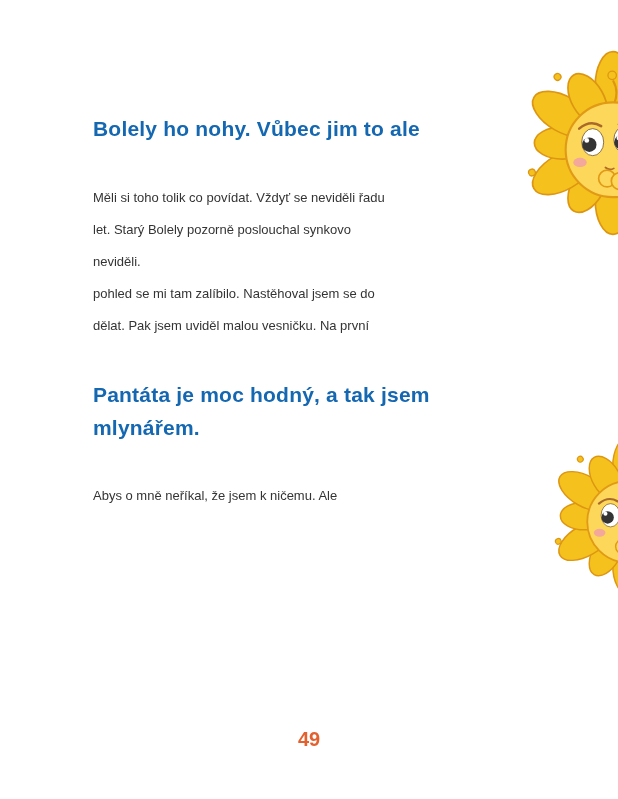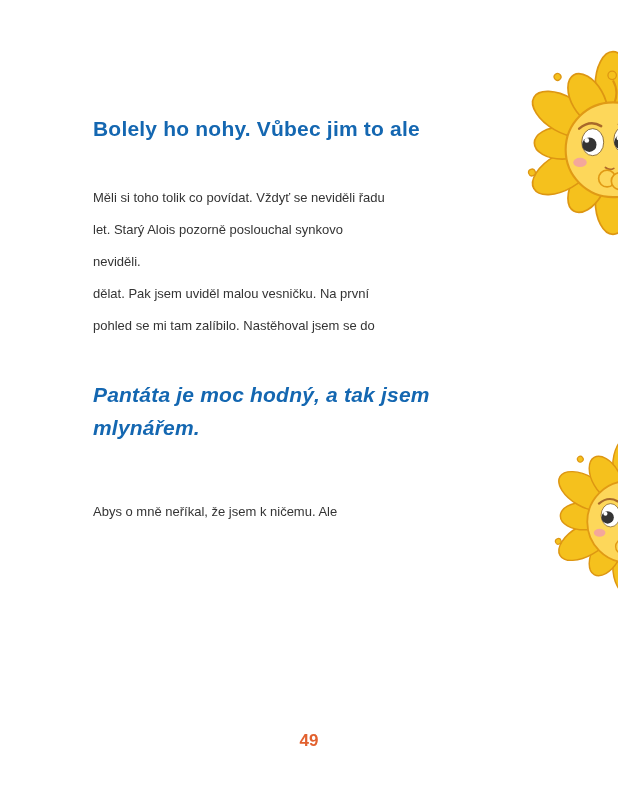--- a/index.html
+++ b/index.html
@@ -24,33 +24,33 @@
     width: 440px;
   }
   .heading {
     font-size: 21px;
     line-height: 33px;
     font-weight: bold;
     color: #1467b1;
     letter-spacing: 0.2px;
   }
   .heading-1 { margin-bottom: 37px; }
-  .heading-2 { margin-top: 36px; margin-bottom: 52px; font-style: italic; }
+  .heading-2 { margin-top: 36px; margin-bottom: 36px; }
   .para {
     font-size: 13px;
     line-height: 32px;
     color: #343434;
   }
   .page-number {
     position: absolute;
     left: 0;
     right: 0;
     bottom: 48px;
     text-align: center;
-    font-size: 17px;
+    font-size: 20px;
     font-weight: bold;
     color: #e2612f;
   }
   .sun {
     position: absolute;
     pointer-events: none;
   }
   .sun-1 {
     top: 50px;
     right: -88px;
@@ -128,27 +128,27 @@
   </svg>
 
   <div class="content">
 
     <div class="heading heading-1">
       <div>Bolely ho nohy. Vůbec jim to ale</div>
     </div>
 
     <div class="para">
       <div>Měli si toho tolik co povídat. Vždyť se neviděli řadu</div>
-      <div>let. Starý Alois pozorně poslouchal synkovo</div>
+      <div>let. Starý Bolely pozorně poslouchal synkovo</div>
       <div>neviděli.</div>
     </div>
 
     <div class="para">
+      <div>pohled se mi tam zalíbilo. Nastěhoval jsem se do</div>
       <div>dělat. Pak jsem uviděl malou vesničku. Na první</div>
-      <div>pohled se mi tam zalíbilo. Nastěhoval jsem se do</div>
     </div>
 
     <div class="heading heading-2">
       <div>Pantáta je moc hodný, a tak jsem</div>
       <div>mlynářem.</div>
     </div>
 
     <div class="para">
       <div>Abys o mně neříkal, že jsem k ničemu. Ale</div>
     </div>

